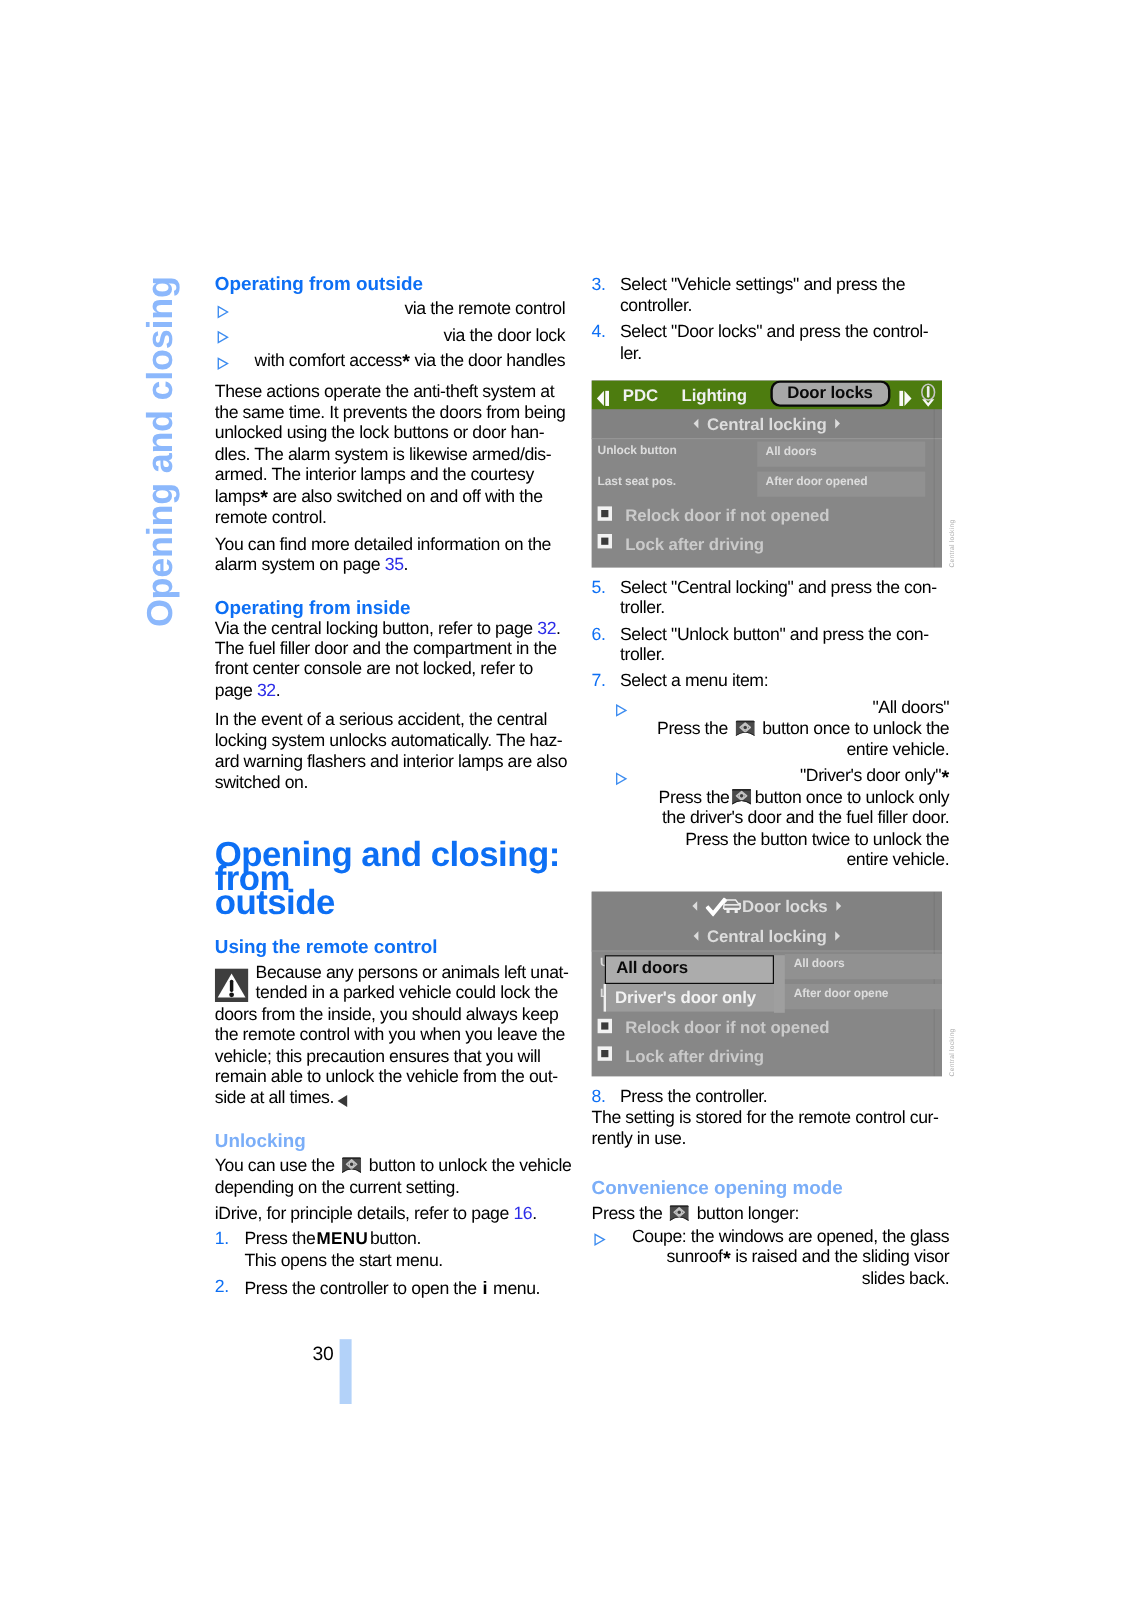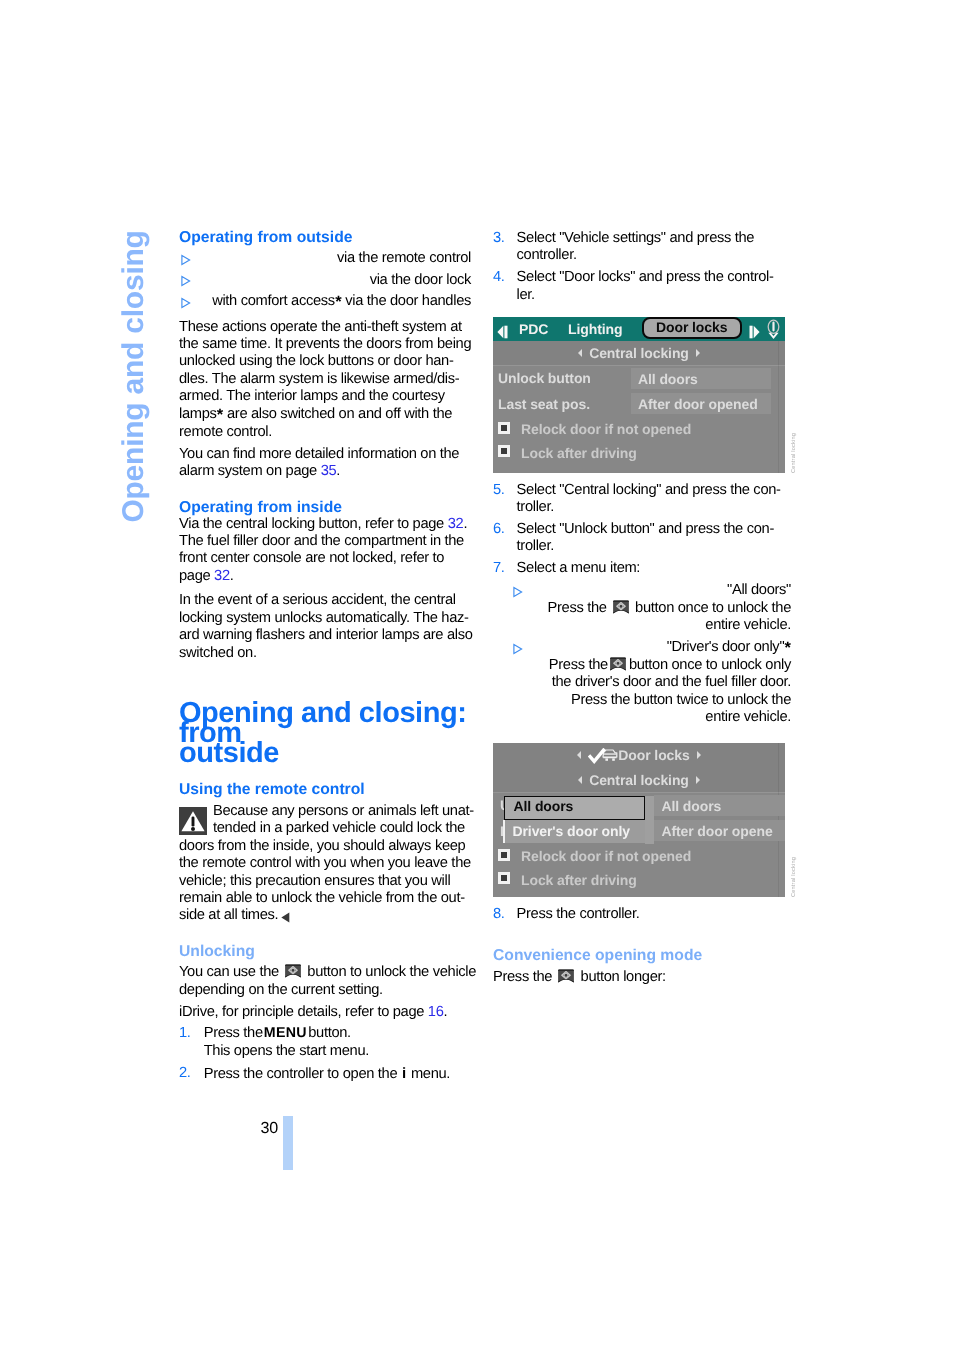--- a/index.html
+++ b/index.html
@@ -70,21 +70,21 @@
   .pagebar{position:absolute;left:283px;top:1115.8px;width:10px;height:54px;background:#B3D2F9;}
 
   
   .shot{position:absolute; overflow:hidden; background:#878787;
         font-family:"Liberation Sans",sans-serif; color:#fff;}
   .shotedge{position:absolute;top:0;bottom:0;width:1px;background:rgba(0,0,0,0.07);}
   .shotcap{position:absolute;font-size:5.6px;color:#ADADAD;letter-spacing:0.2px;
            transform-origin:0 0; transform:rotate(-90deg); white-space:nowrap;}
 
   .shot{letter-spacing:0; line-height:normal;}
-  .shot .sbar{position:relative;height:24px;background:#0f766e;}
+  .shot .sbar{position:relative;height:24px;background:#4d7c0f;}
   .shot .stab{position:absolute;top:3.5px;font-size:14px;color:#F0F0F0;
               font-weight:bold;letter-spacing:-0.1px;}
   .shot .stab:nth-of-type(2){left:26px;}
   .shot .stab:nth-of-type(3){left:75px;}
   .shot .stab.sel{left:148.5px;color:#0A0A0A;background:#A8A8A8;
               border:2.4px solid #0A0A0A;border-radius:8px;padding:0.5px 12.5px 1.5px 12.5px;top:-0.5px;}
   .shot .arrL{position:absolute;left:3.8px;top:7.7px;width:11px;height:14px;line-height:0;}
   .shot .arrR{position:absolute;left:255.5px;top:7.7px;width:11px;height:14px;line-height:0;}
   .shot .scrollind{position:absolute;left:273px;top:1px;width:15px;height:24px;line-height:0;}
   .shot .scap{height:25px;background:#828282;text-align:center;
@@ -92,21 +92,21 @@
               box-sizing:border-box;letter-spacing:-0.1px;
               border-bottom:1px solid #959595;}
   .shot .scap .cl,.shot .stitle .cl{display:inline-block;width:0;height:0;margin-right:7px;
        border-right:4.4px solid #DCDCDC;border-top:4.4px solid transparent;border-bottom:4.4px solid transparent;vertical-align:1px;}
   .shot .scap .cr,.shot .stitle .cr{display:inline-block;width:0;height:0;margin-left:7px;
        border-left:4.4px solid #DCDCDC;border-top:4.4px solid transparent;border-bottom:4.4px solid transparent;vertical-align:1px;}
   .shot .stitle{height:25px;background:#828282;text-align:center;
               font-size:14px;color:#DCDCDC;font-weight:bold;padding-top:4px;
               box-sizing:border-box;letter-spacing:-0.1px;}
 
-  .shot .srow{position:relative;height:25.5px;font-size:14px;color:#DCDCDC;font-weight:bold;
+  .shot .srow{position:relative;height:25.5px;font-size:10px;color:#DCDCDC;font-weight:bold;
               letter-spacing:-0.1px;}
   .shot .srow .slab{position:absolute;left:5px;top:4px;}
   .shot .srow .sval{position:absolute;left:138px;top:1.5px;background:#919191;
               display:block;width:139.6px;height:21px;padding:3px 0 0 7px;box-sizing:border-box;}
   .shot .schk{position:relative;height:23.5px;font-size:14px;color:#CACACA;font-weight:bold;
               letter-spacing:-0.1px;padding-left:28px;padding-top:4px;box-sizing:border-box;}
   .shot .cbx{position:absolute;left:5px;top:4.5px;width:12px;height:12px;
               background:#F2F2F2;}
   .shot .cbx::after{content:"";position:absolute;left:3px;top:3px;width:6px;height:6px;background:#3A3A3A;}
   .shot .popup{position:absolute;left:10.5px;top:52.5px;width:141.5px;}
@@ -321,35 +321,39 @@
                 <circle cx="9" cy="6.2" r="1.0" fill="#3A3A3A"></circle>
                 <path d="M0 13.2 Q4.6 9.9 9 9.9 Q13.4 9.9 18 13.2 L18 14 L0 14 Z" fill="#1A1A1A"></path>
               </g>
             </svg></span><span>button once to unlock only</span><br><span>the driver's door and the fuel filler door.</span><br><span>Press the button twice to unlock the</span><br><span>entire vehicle.</span></div>
     </div>
 
     <div class="sp-shot2" style="height:179.0px"></div>
 
     <p class="num"><span class="n">8.</span><span>Press the controller.</span></p>
     <div style="height:0.5px"></div>
+    <p>The setting is stored for the remote control cur-<br>rently in use.</p>
 
     <div style="height:23.8px"></div>
     <h3 class="sub light">Convenience opening mode</h3>
     <p style="margin-top:5.4px"><span>Press the </span><span class="keyicon"><svg width="18" height="14" viewBox="0 0 18 14">
             <defs>
               <clipPath id="kc">
                 <path d="M1.1 1.6 Q1.1 0.6 2.1 0.6 L15.9 0.6 Q16.9 0.6 16.9 1.6 L16.9 13.4 Q12.9 10.4 9.0 10.4 Q5.1 10.4 1.1 13.4 Z"></path>
               </clipPath>
             </defs>
             <g clip-path="url(#kc)">
               <rect x="0" y="0" width="18" height="14" fill="#4A4A4A"></rect>
               <rect x="0" y="0" width="18" height="1.9" fill="#262626"></rect>
               <path d="M9 2.6 L13.2 6.2 L9 9.8 L4.8 6.2 Z" fill="none" stroke="#C4C4C4" stroke-width="1.35" stroke-linejoin="round"></path>
               <circle cx="9" cy="6.2" r="2.05" fill="#4A4A4A"></circle>
               <circle cx="9" cy="6.2" r="2.05" fill="none" stroke="#C4C4C4" stroke-width="1.1"></circle>
               <circle cx="9" cy="6.2" r="1.0" fill="#3A3A3A"></circle>
               <path d="M0 13.2 Q4.6 9.9 9 9.9 Q13.4 9.9 18 13.2 L18 14 L0 14 Z" fill="#1A1A1A"></path>
             </g>
           </svg></span><span> button longer:</span></p>
     <div style="height:1.3px"></div>
+    <p class="bul"><span class="tri"><svg width="12" height="12" viewBox="0 0 12 12">
+            <path d="M1.9 1.6 L9.6 6.0 L1.9 10.4 Z" fill="none" stroke="#3E8DF0" stroke-width="1.15" stroke-linejoin="miter"></path>
+          </svg></span><span>Coupe: the windows are opened, the glass<br>sunroof<span class="ast">*</span> is raised and the sliding visor<br>slides back.</span></p>
   </div>
 
 </div>
 
 </body></html>

